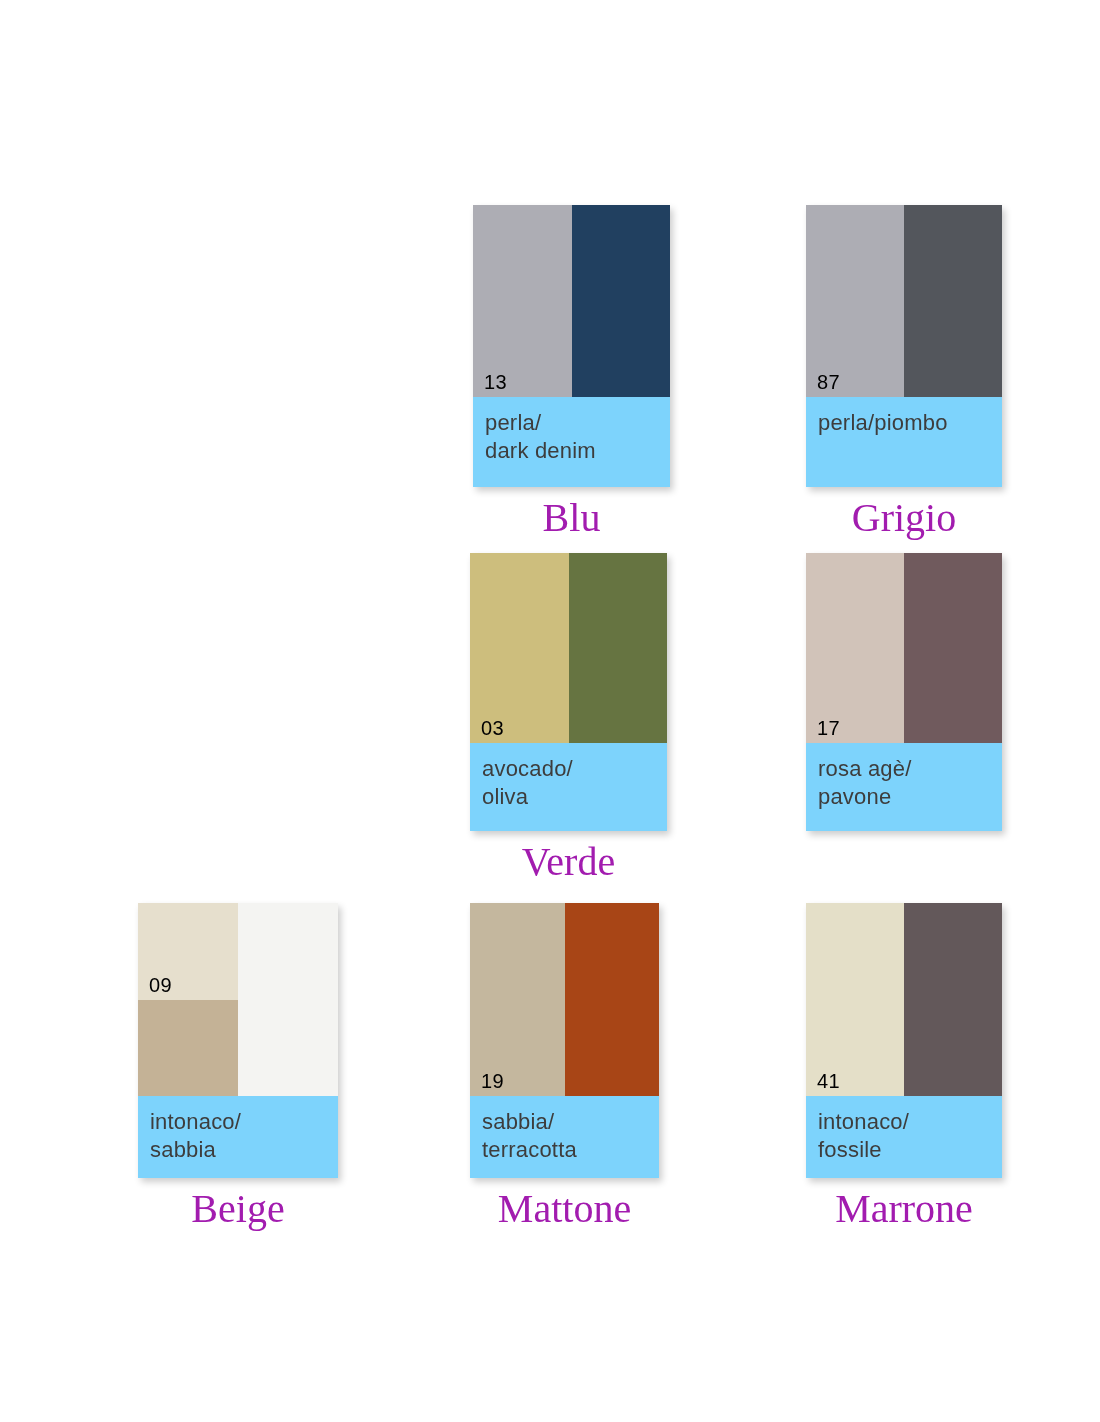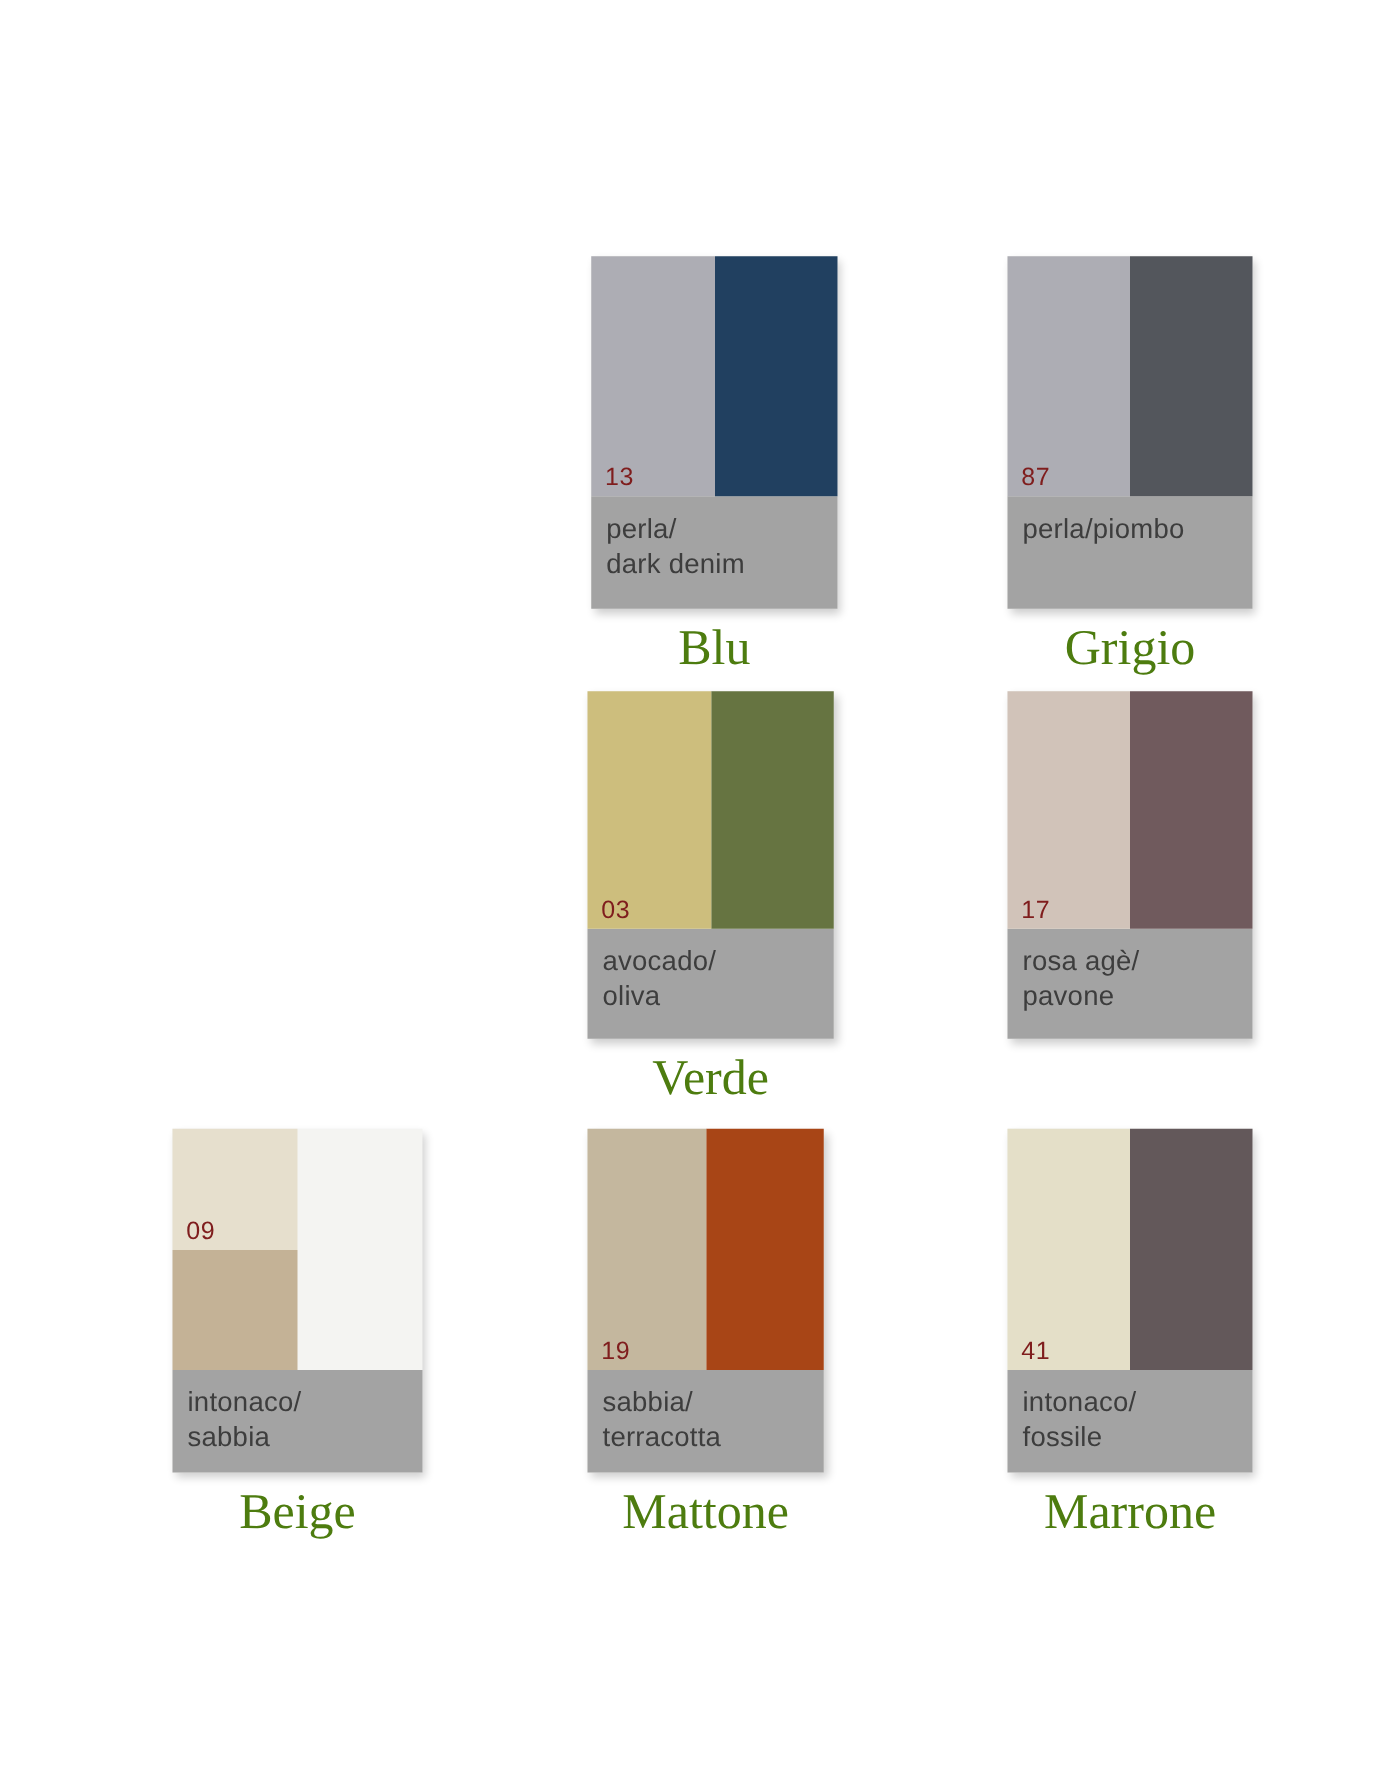--- a/index.html
+++ b/index.html
@@ -46,45 +46,45 @@
     width: 50%;
     height: 100%;
   }
 
   .code {
     position: absolute;
     left: 11px;
     bottom: 5px;
     font-family: "Liberation Sans", sans-serif;
     font-size: 20px;
-    color: #7f1d1d;
+    color: #000000;
     letter-spacing: 0.5px;
     line-height: 1;
   }
 
   .label-area {
-    background: #a3a3a3;
+    background: #7dd3fc;
     padding: 12px 12px 4px 12px;
     box-sizing: border-box;
   }
   .label-line {
     font-family: "Liberation Sans", sans-serif;
     font-size: 22px;
     color: #3d3d3d;
     line-height: 1.27;
     letter-spacing: 0.2px;
     white-space: nowrap;
   }
 
   .category {
     margin-top: 10px;
     text-align: center;
     font-family: "Liberation Serif", serif;
     font-size: 40px;
-    color: #4d7c0f;
+    color: #a21caf;
     line-height: 1.05;
     letter-spacing: 0px;
   }
 </style>
 </head>
 <body>
 
 <div id="board">
 
   <div class="swatch-group" style="left:473px; top:205px;">

